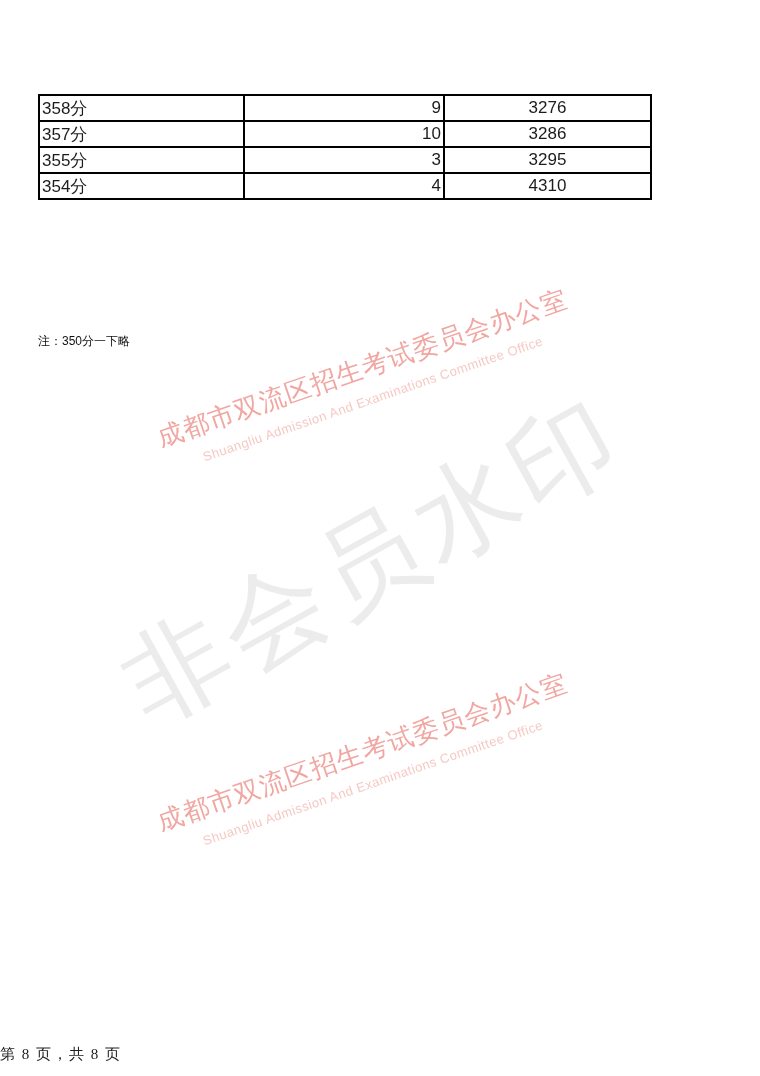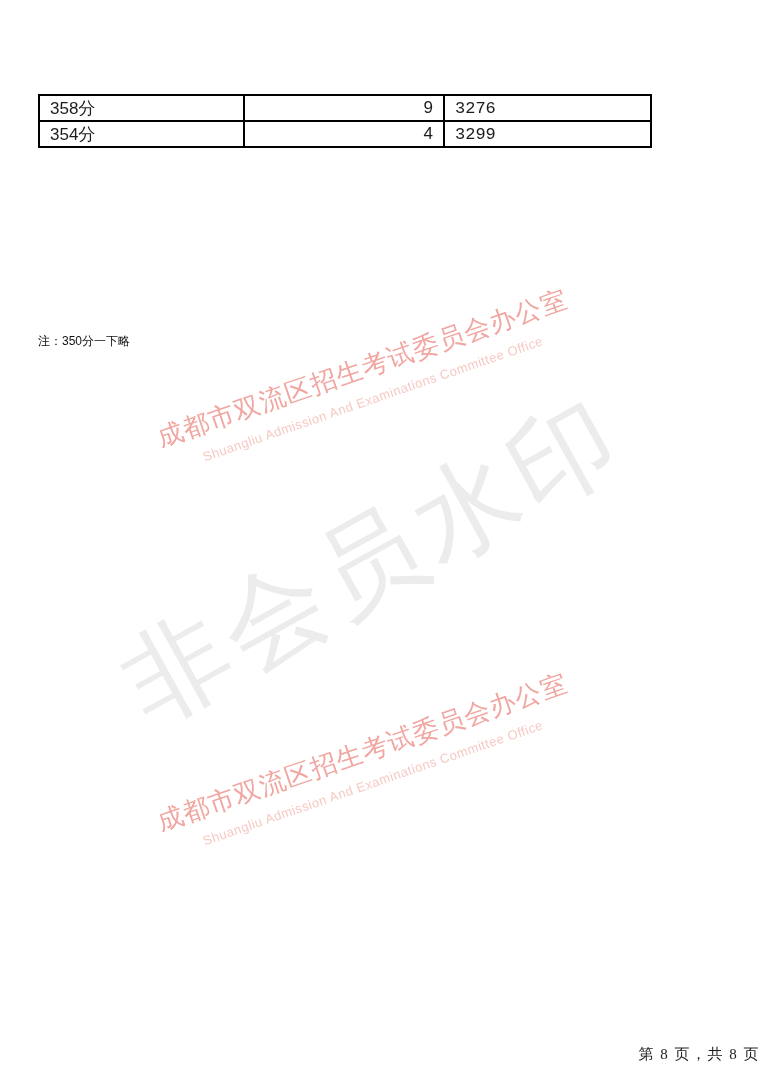--- a/index.html
+++ b/index.html
@@ -52,43 +52,43 @@
     width: 612px;
     border-collapse: collapse;
     table-layout: fixed;
     z-index: 2;
   }
   .score-table td {
     border: 2px solid #000;
     height: 24px;
     font-size: 17px;
     color: #1c1c1c;
-    padding: 0 10px;
+    padding: 0 2px;
     background: transparent;
     overflow: hidden;
   }
   .score-table td.score { text-align: left; }
   .score-table td.count { text-align: right; }
-  .score-table td.cum   { text-align: left; font-family: Liberation Mono, monospace; }
+  .score-table td.cum   { text-align: center; }
 
   
   .note {
     position: absolute;
     left: 38px;
     top: 333px;
     font-size: 12px;
     color: #111;
     z-index: 2;
   }
   .footer {
     position: absolute;
     left: 0;
     top: 1045px;
     width: 100%;
-    text-align: right;
+    text-align: left;
     font-family: "Liberation Serif", serif;
     font-size: 15px;
     color: #222;
     letter-spacing: 1.5px;
     z-index: 2;
   }
 </style>
 </head>
 <body>
 
@@ -112,23 +112,33 @@
       <col style="width:200px">
       <col style="width:207px">
     </colgroup>
     <tbody>
         <tr>
           <td class="score">358分</td>
           <td class="count">9</td>
           <td class="cum">3276</td>
         </tr>
         <tr>
+          <td class="score">357分</td>
+          <td class="count">10</td>
+          <td class="cum">3286</td>
+        </tr>
+        <tr>
+          <td class="score">355分</td>
+          <td class="count">3</td>
+          <td class="cum">3295</td>
+        </tr>
+        <tr>
           <td class="score">354分</td>
           <td class="count">4</td>
-          <td class="cum">3299</td>
+          <td class="cum">4310</td>
         </tr>
       </tbody>
   </table>
 
   <div class="note">注：350分一下略</div>
 
   <div class="footer">第 8 页，共 8 页</div>
 
 </div>
 

